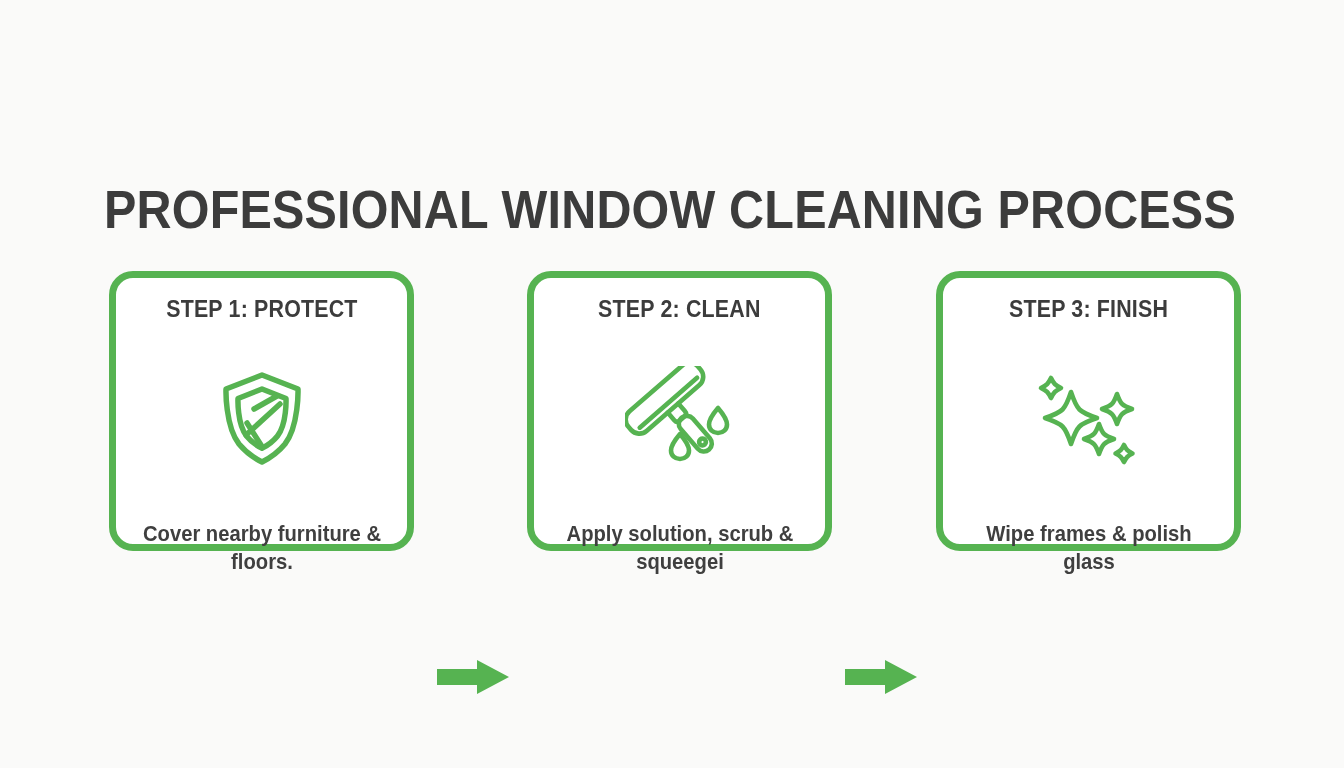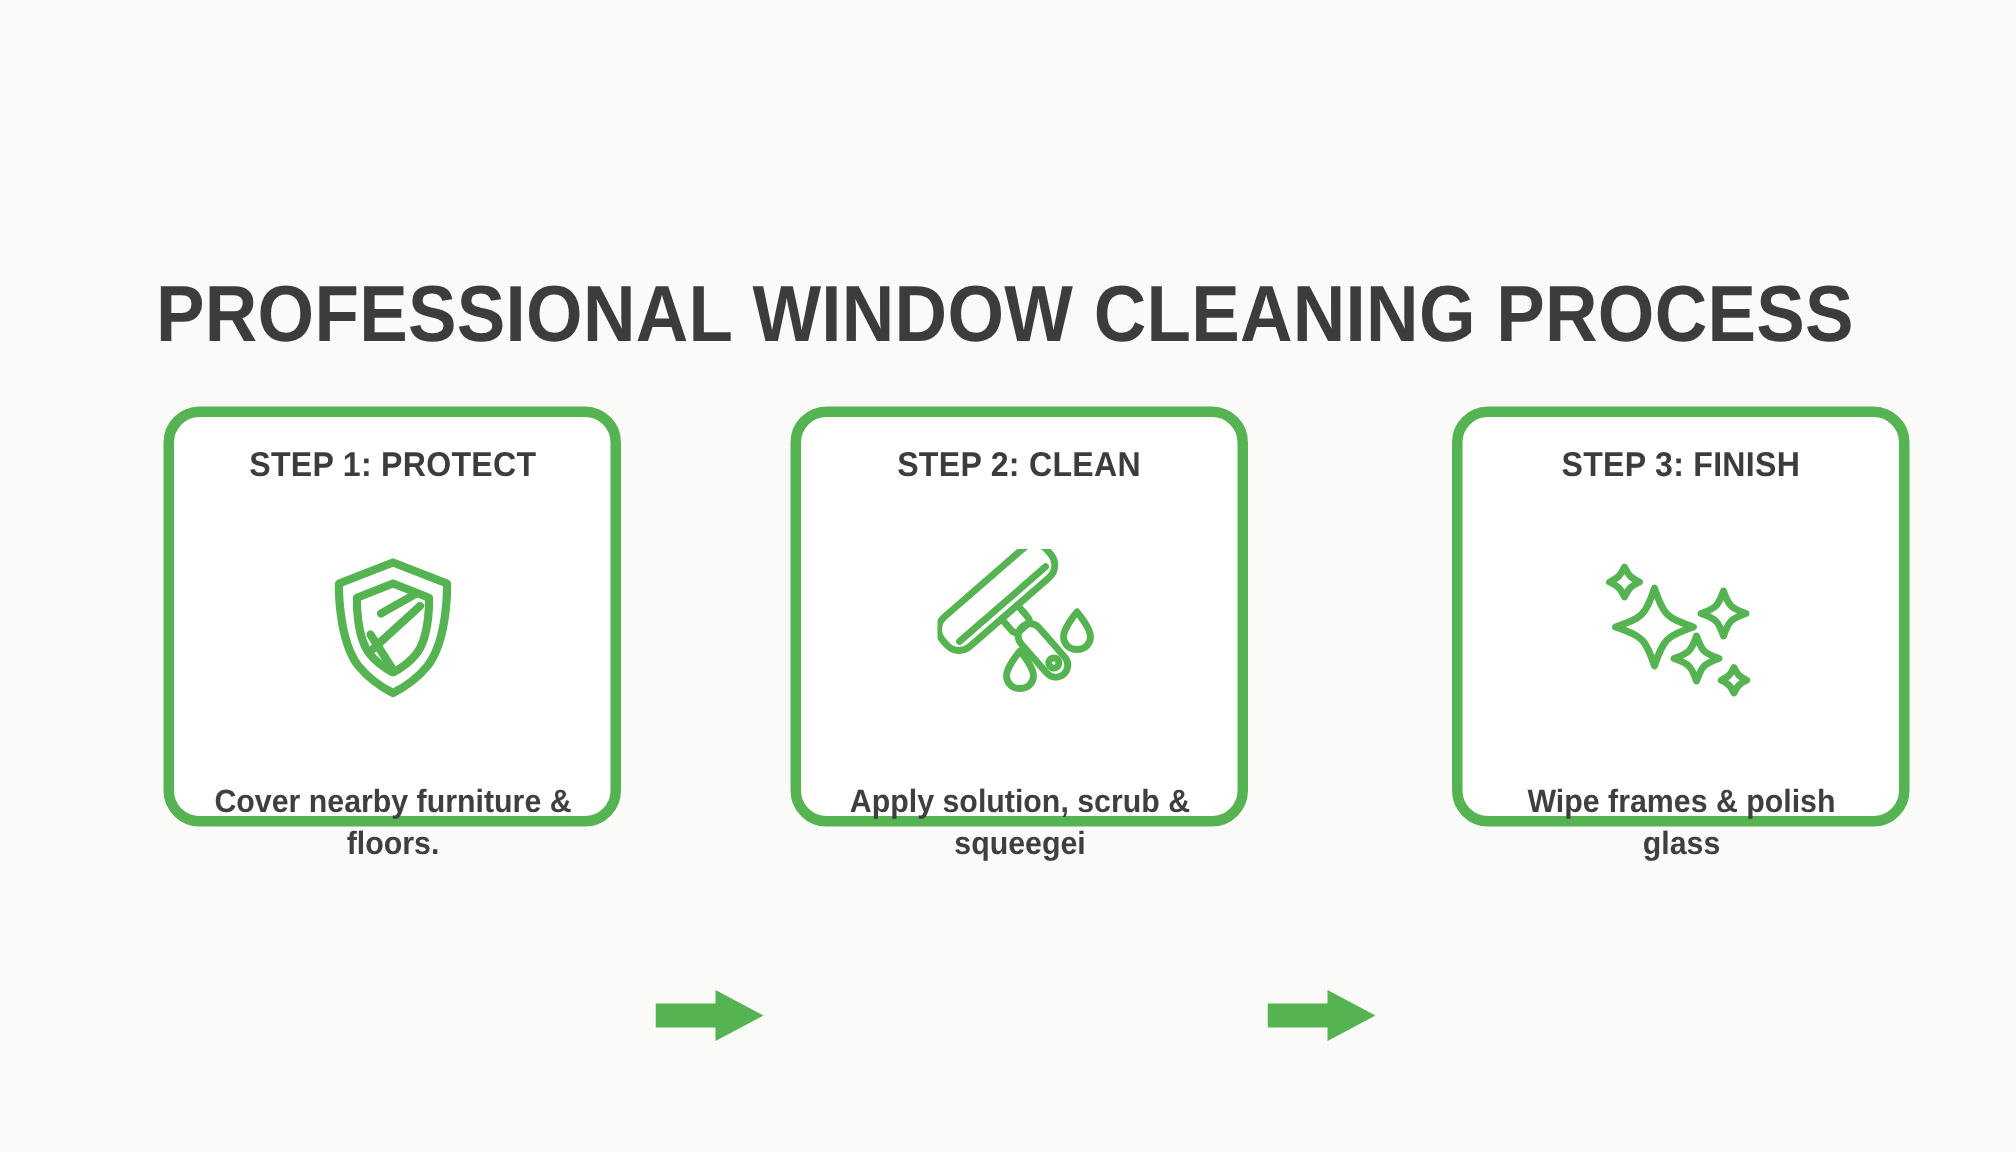--- a/index.html
+++ b/index.html
@@ -55,21 +55,21 @@
     border: 7px solid #56b351;
     border-radius: 24px;
     background: #ffffff;
     display: flex;
     flex-direction: column;
     align-items: center;
     gap: 32px;
   }
   .step-card.card-1 { left: 109px; }
   .step-card.card-2 { left: 527px; }
-  .step-card.card-3 { left: 968px; }
+  .step-card.card-3 { left: 936px; }
 
   .step-title {
     margin-top: 18px;
     font-size: 23px;
     line-height: 26px;
     font-weight: bold;
     color: #3c3c3c;
     letter-spacing: 0.2px;
     transform: scaleX(0.93);
     white-space: nowrap;

